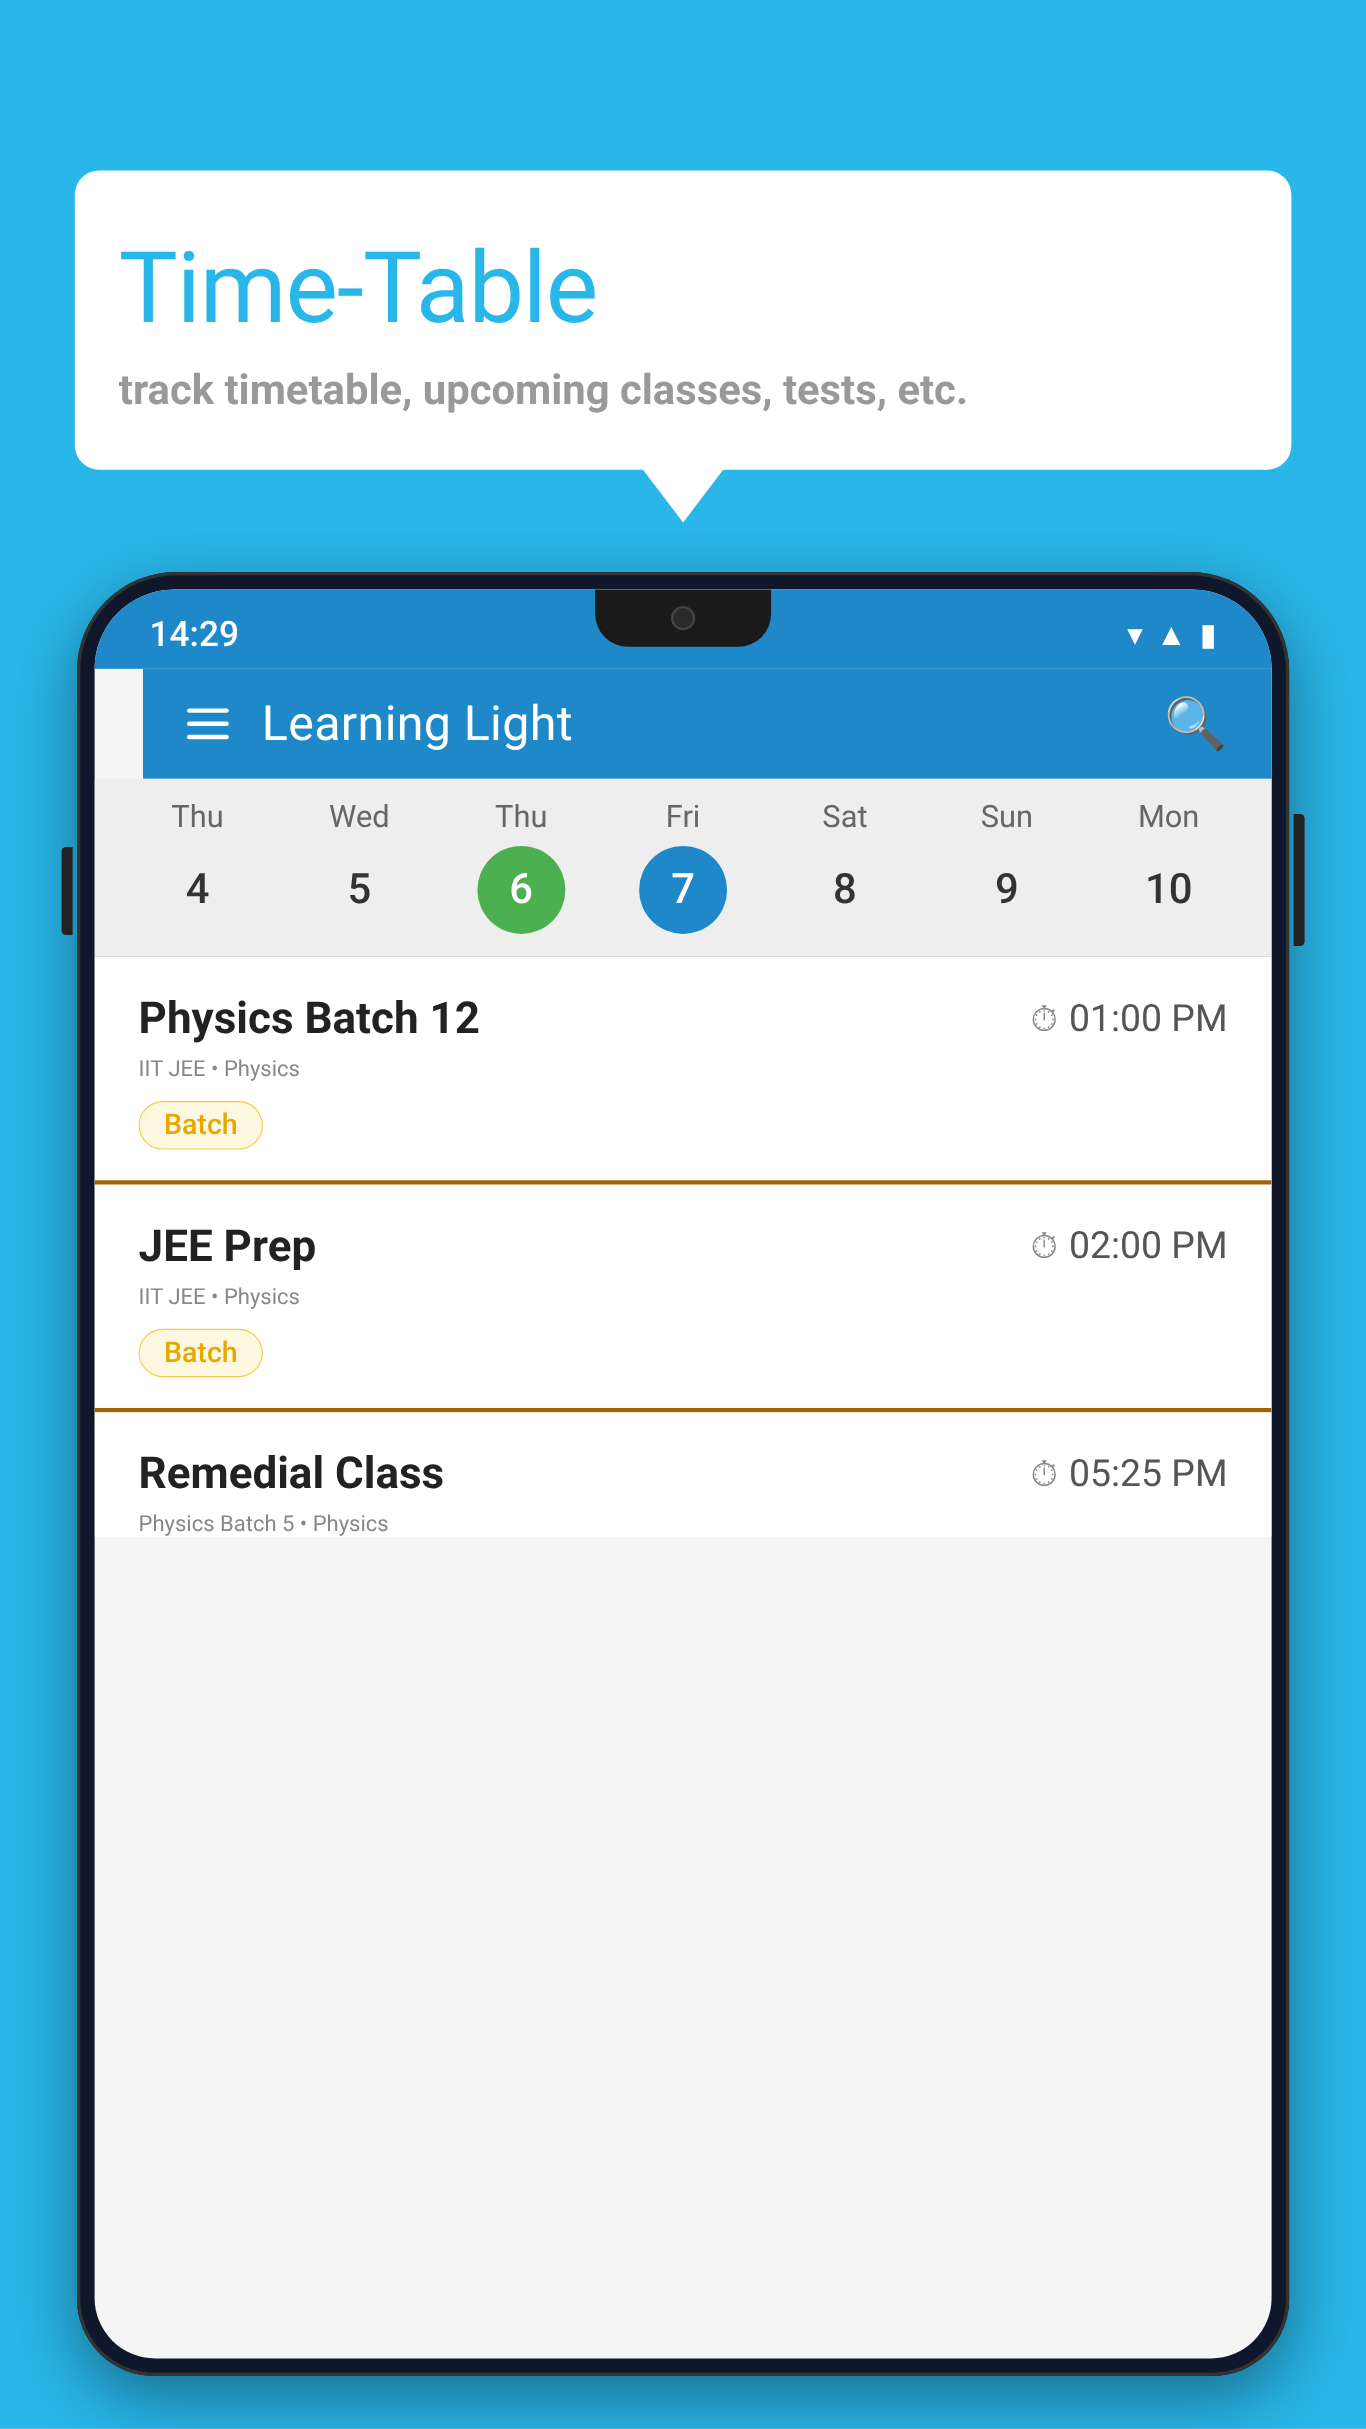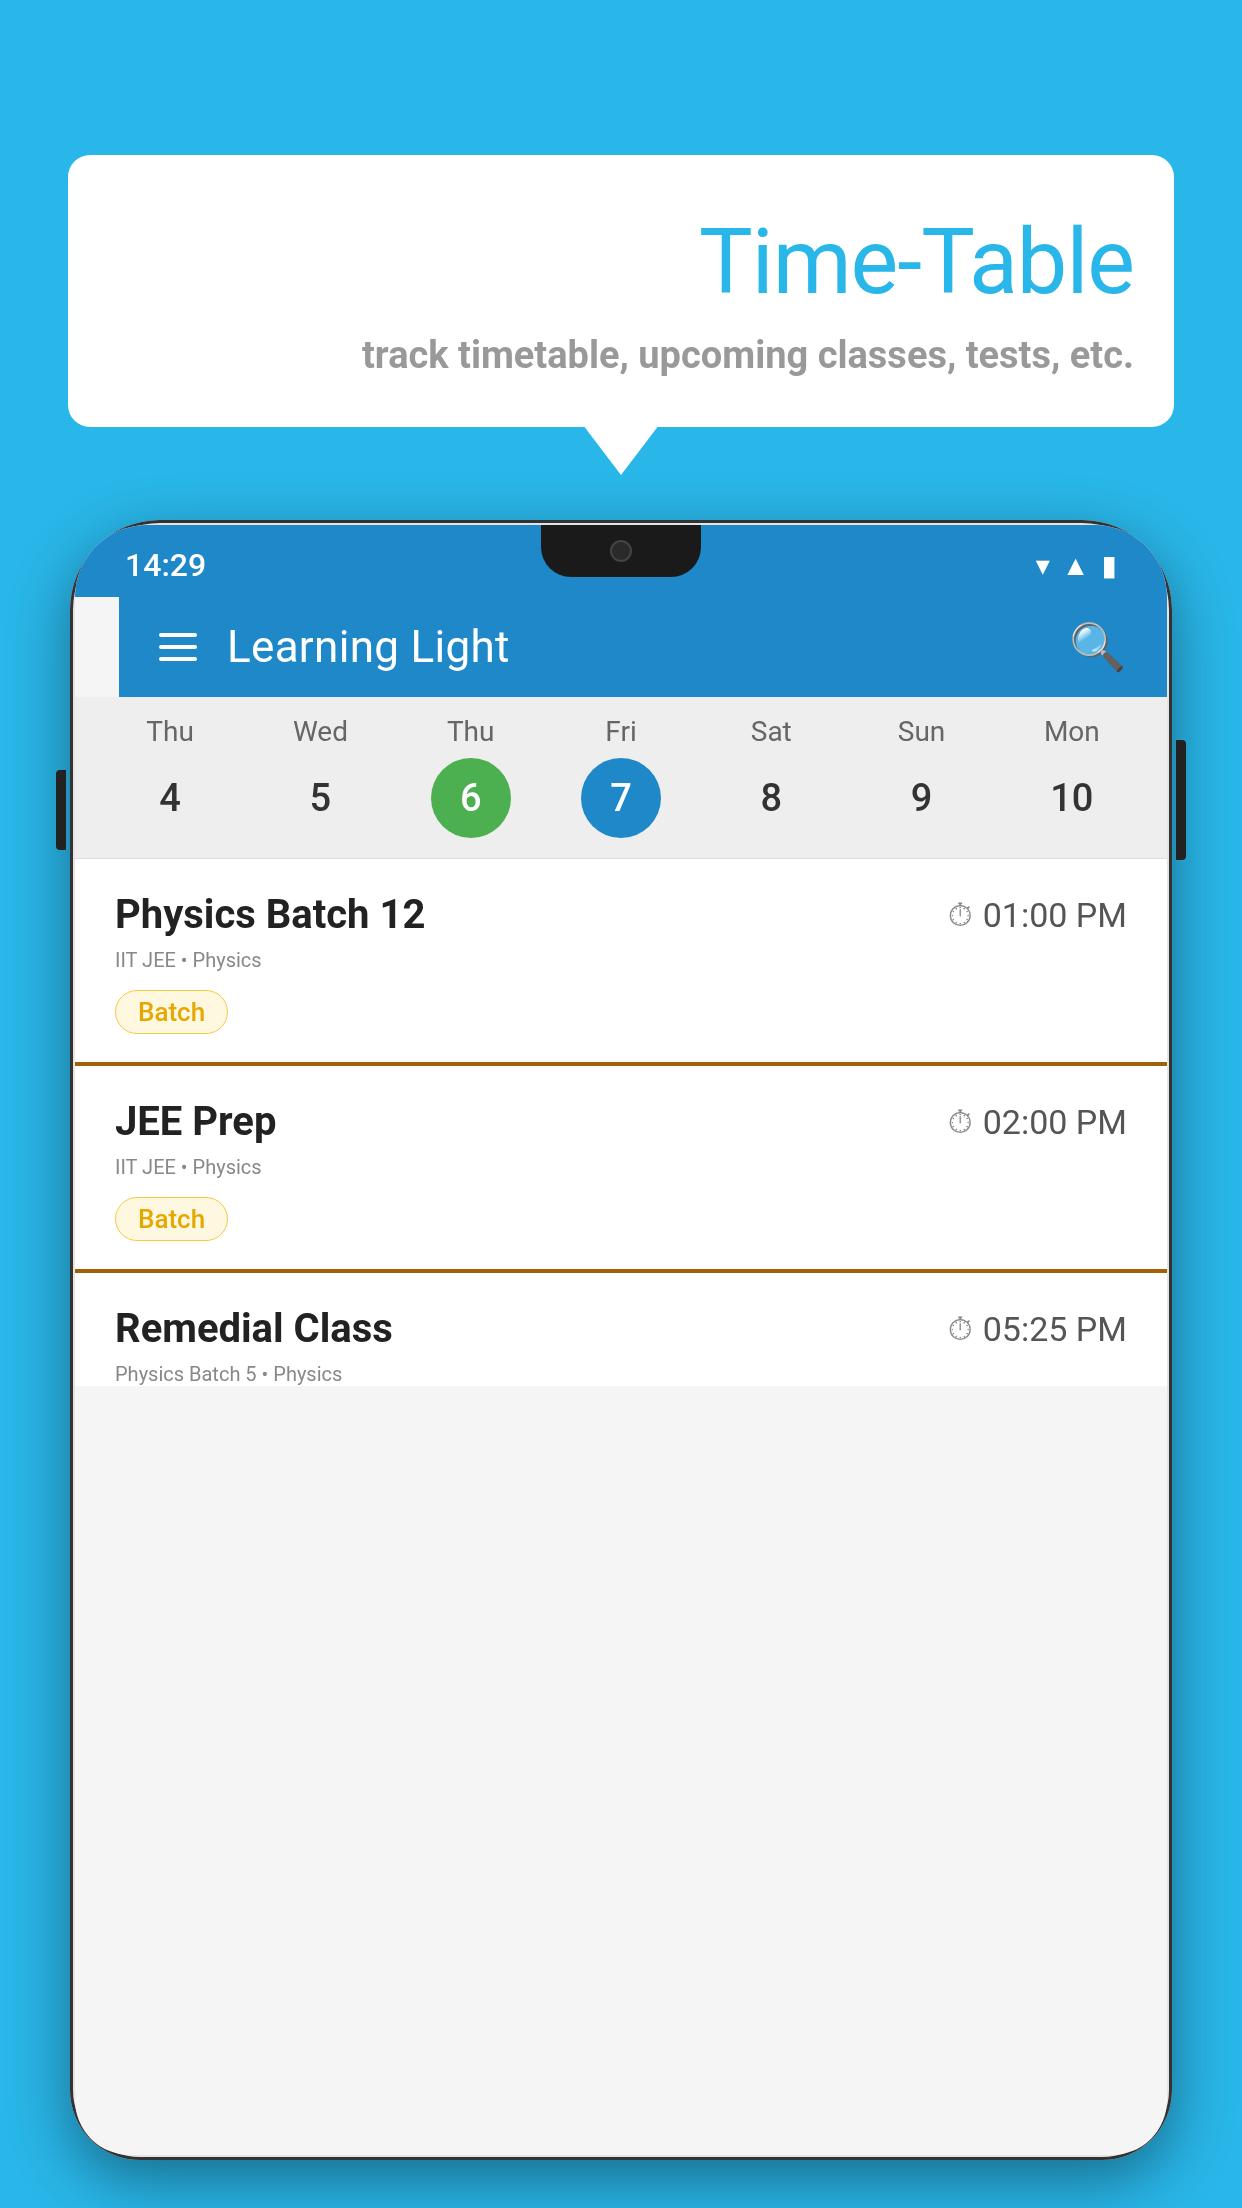--- a/index.html
+++ b/index.html
@@ -19,21 +19,21 @@
       position: absolute;
       top: 155px;
       left: 68px;
       right: 68px;
     }
 
     .speech-bubble {
       background: white;
       border-radius: 22px;
       padding: 55px 40px 50px;
-      text-align: right;
+      text-align: left;
       position: relative;
     }
 
     .speech-bubble::after {
       content: '';
       position: absolute;
       bottom: -48px;
       left: 50%;
       transform: translateX(-50%);
       width: 0;
@@ -60,23 +60,23 @@
     
     .phone-frame {
       position: absolute;
       top: 520px;
       left: 70px;
       right: 70px;
       bottom: 0;
     }
 
     .phone-outer {
-      background: #e5e5e5;
+      background: #0f172a;
       border-radius: 90px 90px 70px 70px;
-      padding: 5px;
+      padding: 16px;
       width: 100%;
       height: 1640px;
       position: relative;
       box-shadow: inset 0 0 0 3px #333, 0 20px 60px rgba(0,0,0,0.4);
     }
 
     
     .phone-outer::before {
       content: '';
       position: absolute;

